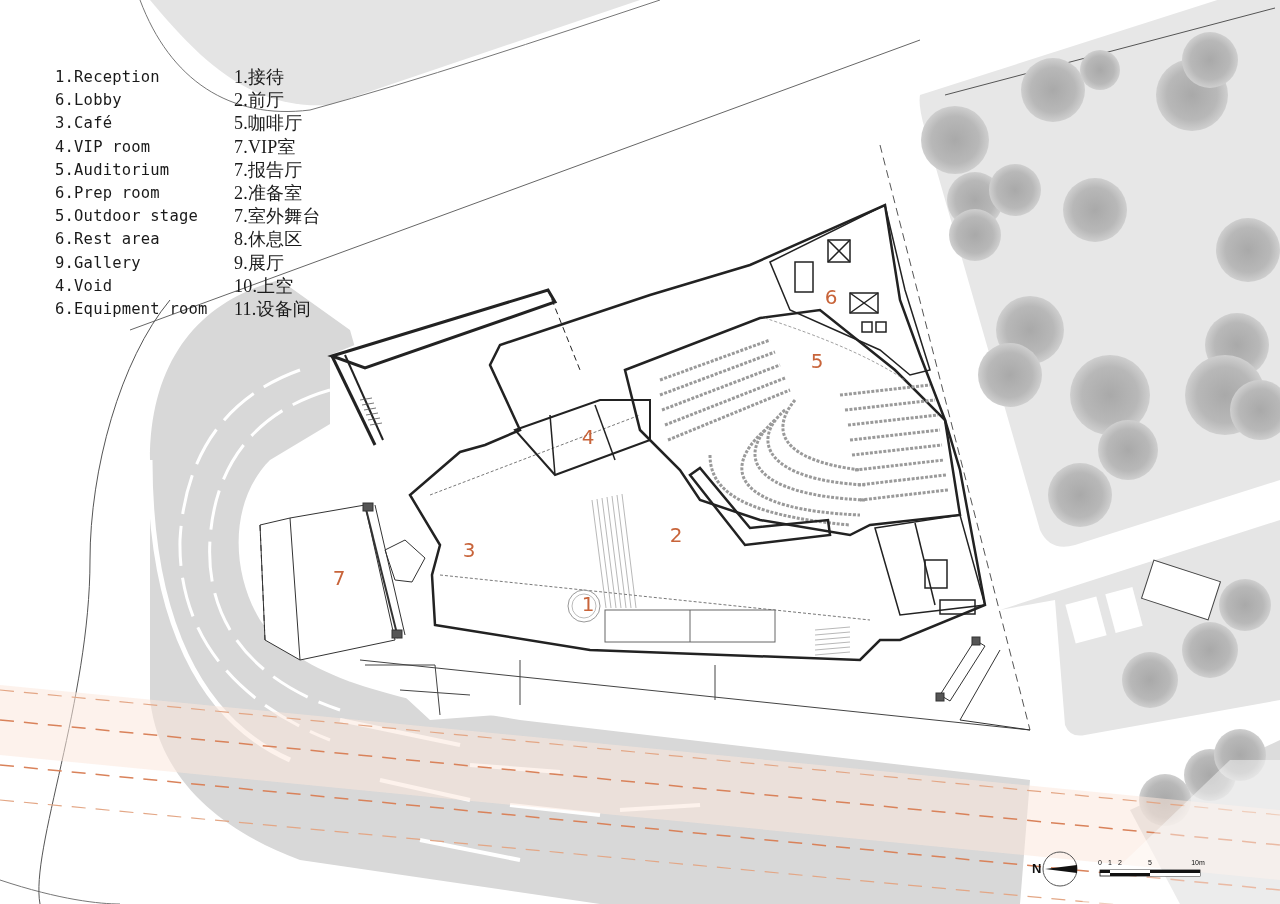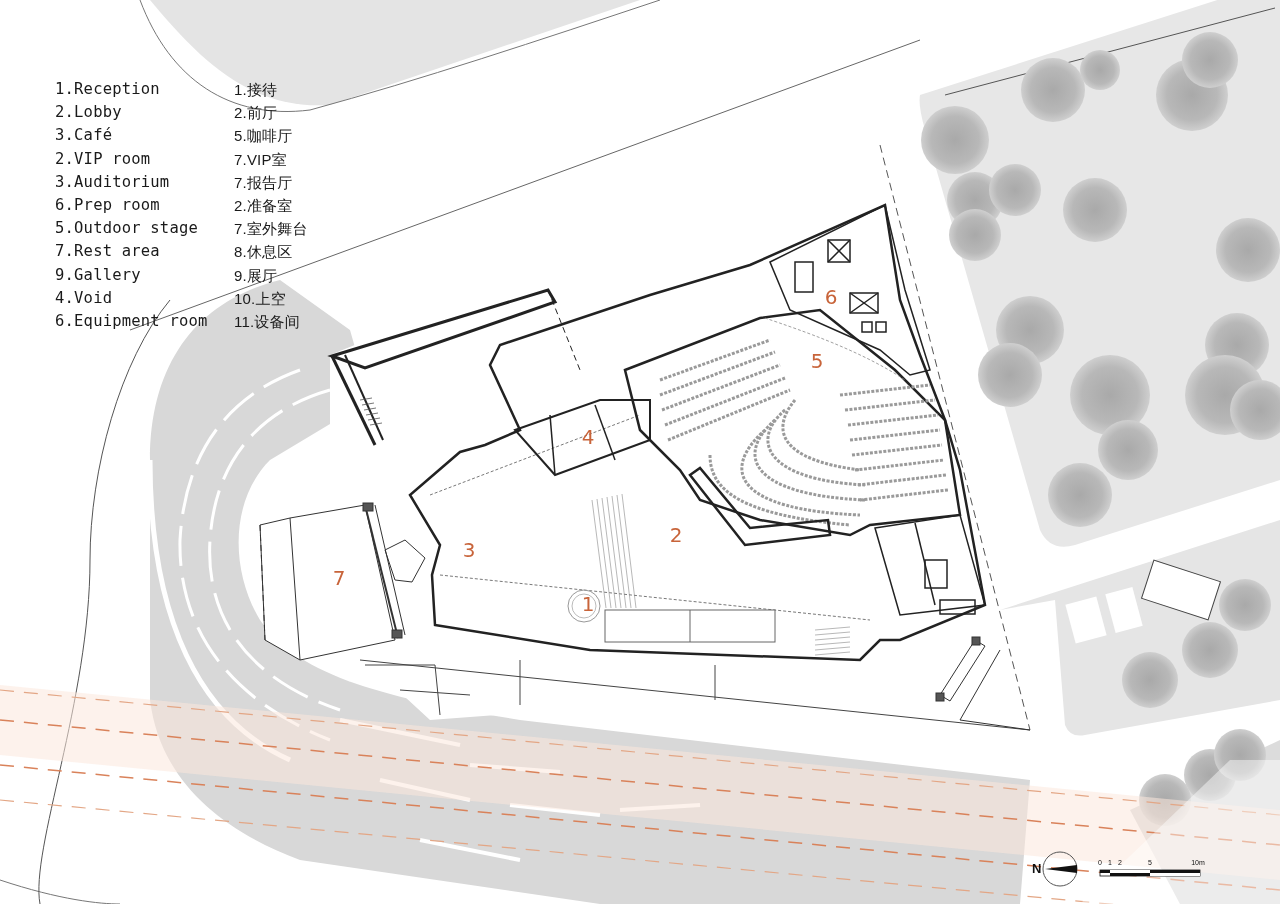--- a/index.html
+++ b/index.html
@@ -1,21 +1,21 @@
 <!DOCTYPE html>
 <html><head>
 <meta charset="utf-8">
 <style>
   html, body { margin: 0; padding: 0; background: #ffffff; }
   body { width: 1280px; height: 904px; position: relative; overflow: hidden; font-family: "DejaVu Sans Mono", "Liberation Mono", monospace; }
   #plan { position: absolute; left: 0; top: 0; width: 1280px; height: 904px; }
   .legend { position: absolute; left: 55px; top: 66px; font-size: 15.5px; color: #1a1a1a; line-height: 23.2px; letter-spacing: 0.2px; }
-  .legend-col { position: absolute; top: 12px; white-space: nowrap; }
+  .legend-col { position: absolute; top: 0; white-space: nowrap; }
   .legend-col.en { left: 0; }
-  .legend-col.zh { left: 179px; font-family: Liberation Sans, sans-serif; font-size: 15px; }
+  .legend-col.zh { left: 179px; font-family: Liberation Serif, serif; font-size: 18px; }
   .legend-row { height: 23.2px; }
   .room-label { position: absolute; font-family: "DejaVu Sans", sans-serif; font-size: 20px; color: #c8643a; transform: translate(-50%, -50%); }
   .scale-label { position: absolute; font-family: "Liberation Sans", sans-serif; font-size: 7px; color: #111; transform: translateX(-50%); }
   .north-letter { position: absolute; font-family: "Liberation Sans", sans-serif; font-size: 13px; font-weight: bold; color: #111; }
 </style>
 </head>
 <body>
 
 <svg id="plan" viewBox="0 0 1280 904" xmlns="http://www.w3.org/2000/svg">
   <defs>
@@ -232,27 +232,27 @@
     <rect x="1120" y="870" width="30" height="3" fill="#fff"></rect>
     <rect x="1120" y="873" width="30" height="3" fill="#111"></rect>
     <rect x="1150" y="870" width="50" height="3" fill="#111"></rect>
     <rect x="1150" y="873" width="50" height="3" fill="#fff"></rect>
   </g>
 </svg>
 
 <div class="legend">
   <div class="legend-col en">
     <div class="legend-row">1.Reception</div>
-    <div class="legend-row">2.Lobby</div>
+    <div class="legend-row">6.Lobby</div>
     <div class="legend-row">3.Café</div>
-    <div class="legend-row">2.VIP room</div>
-    <div class="legend-row">3.Auditorium</div>
+    <div class="legend-row">4.VIP room</div>
+    <div class="legend-row">5.Auditorium</div>
     <div class="legend-row">6.Prep room</div>
     <div class="legend-row">5.Outdoor stage</div>
-    <div class="legend-row">7.Rest area</div>
+    <div class="legend-row">6.Rest area</div>
     <div class="legend-row">9.Gallery</div>
     <div class="legend-row">4.Void</div>
     <div class="legend-row">6.Equipment room</div>
   </div>
   <div class="legend-col zh">
     <div class="legend-row">1.接待</div>
     <div class="legend-row">2.前厅</div>
     <div class="legend-row">5.咖啡厅</div>
     <div class="legend-row">7.VIP室</div>
     <div class="legend-row">7.报告厅</div>

